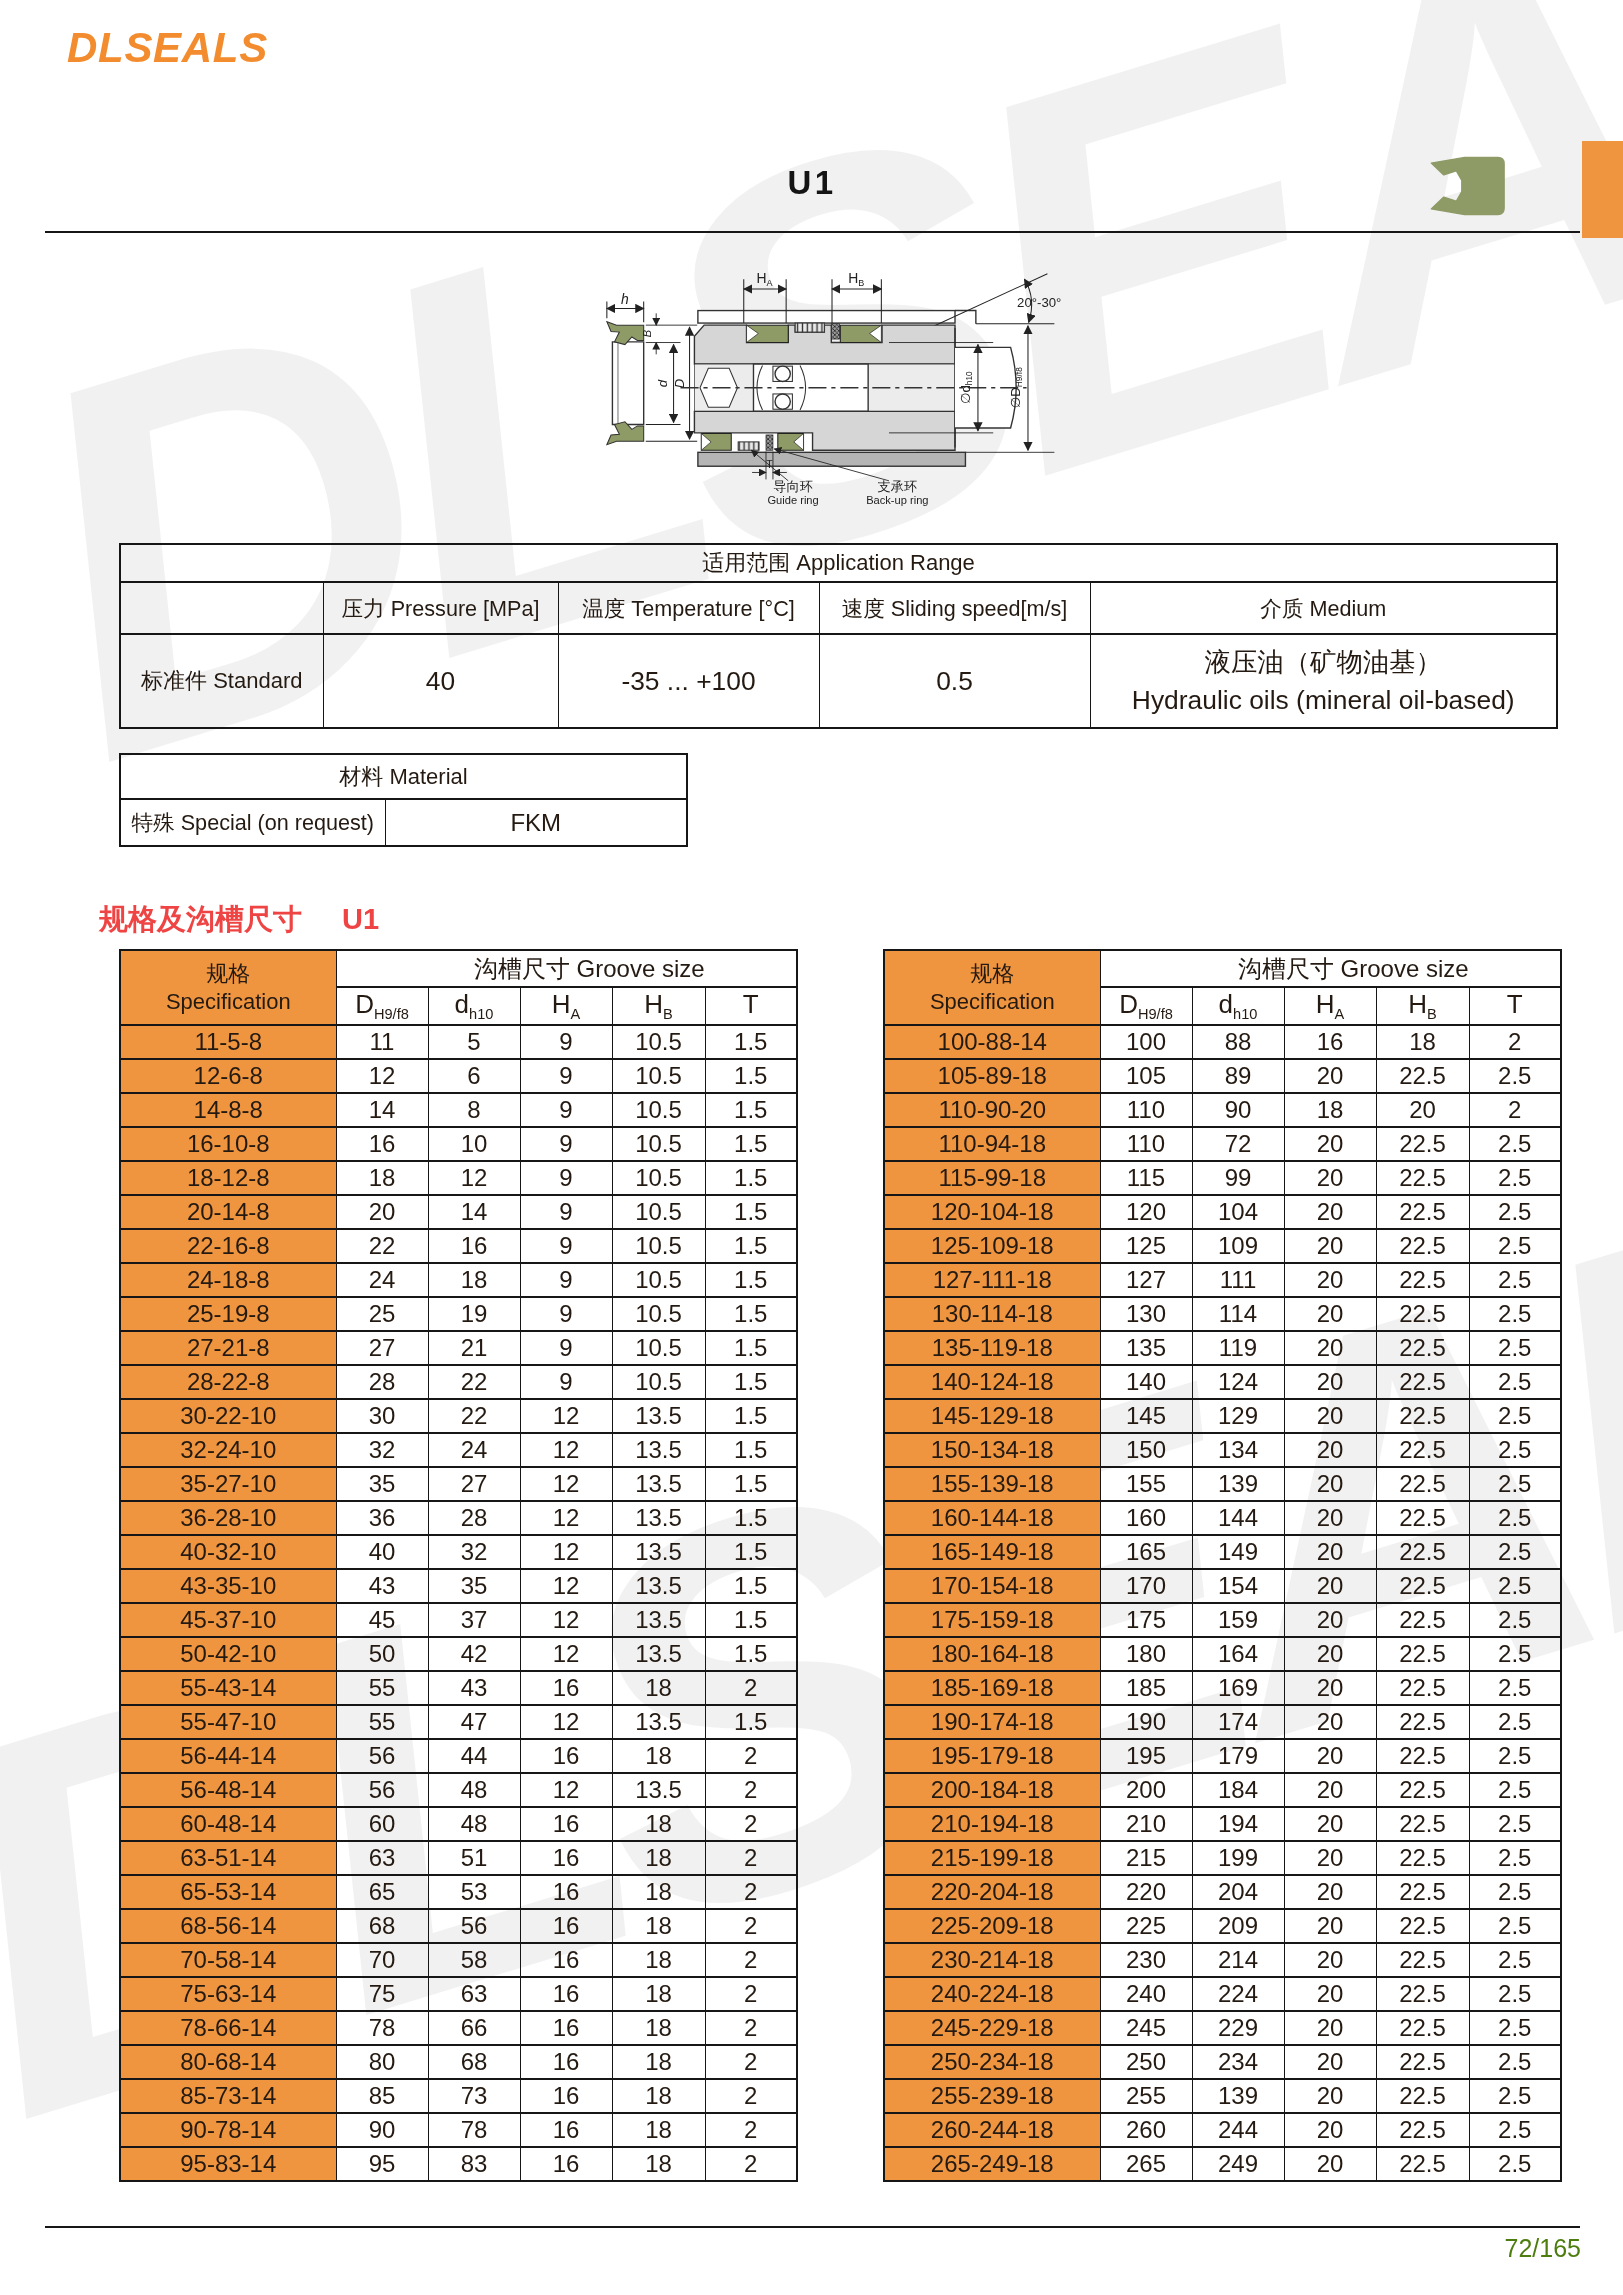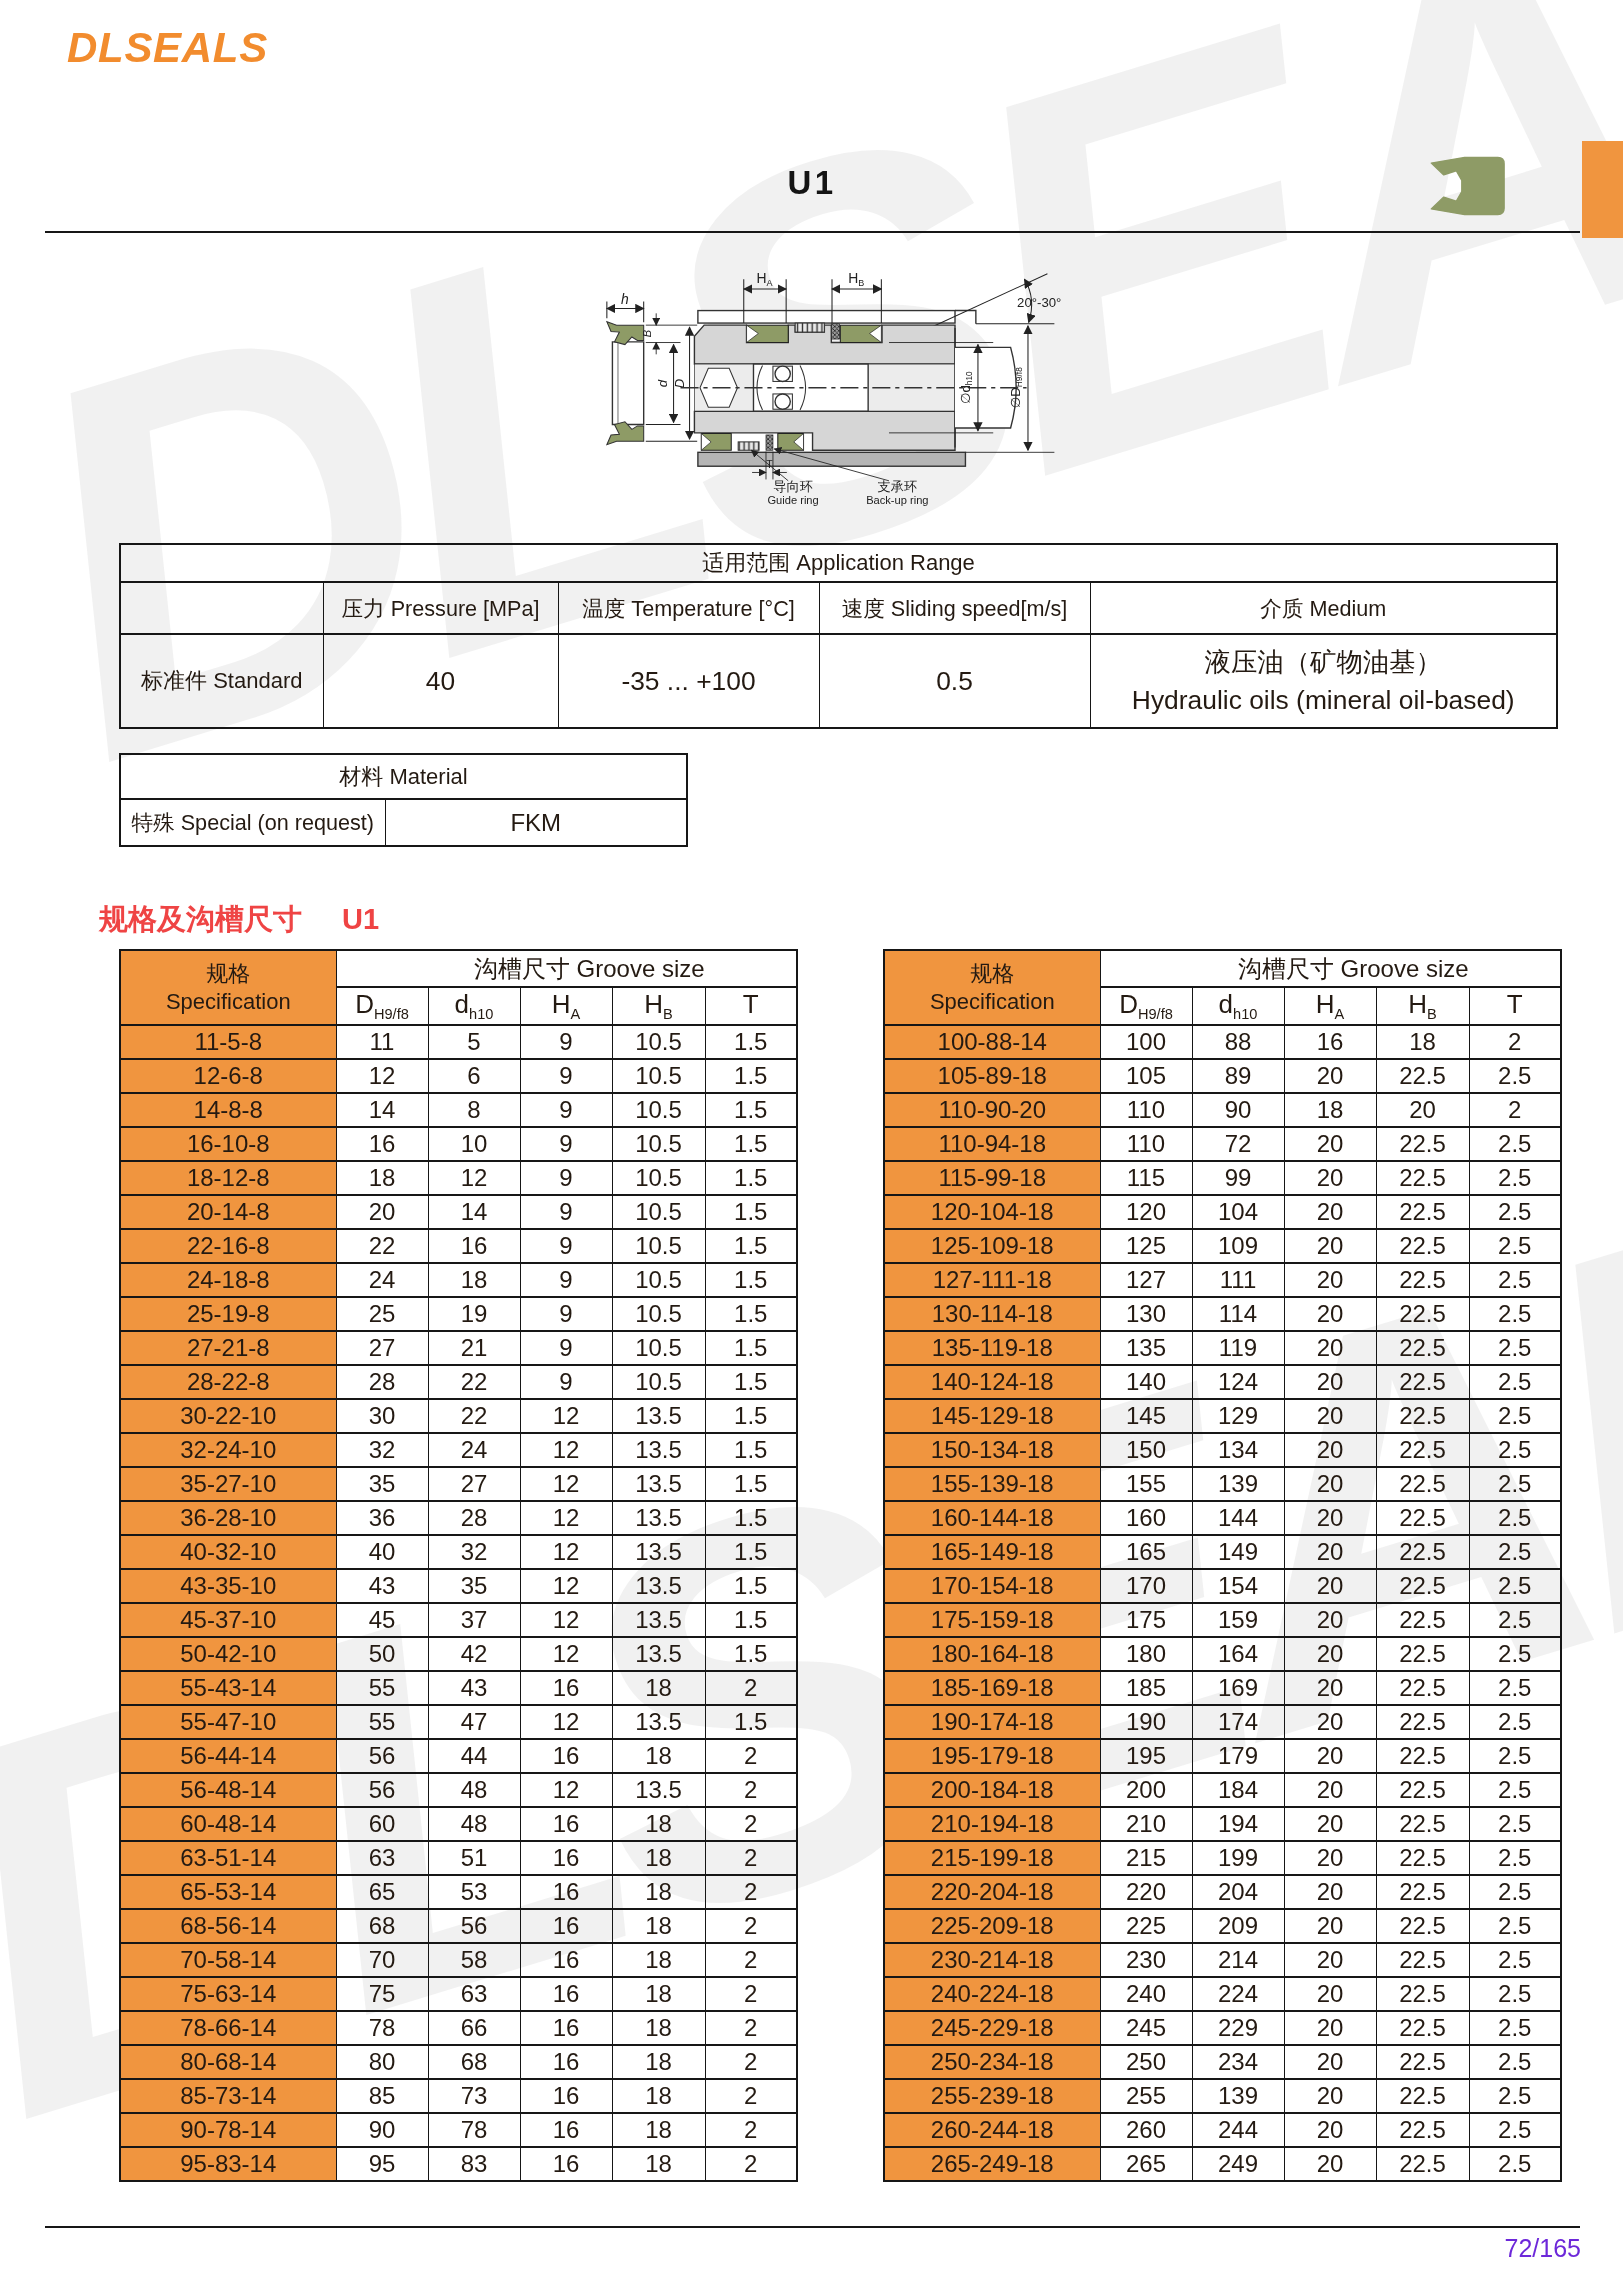--- a/index.html
+++ b/index.html
@@ -47,21 +47,21 @@
   .spec-left{left:99px;}
   .spec-right{left:863px;}
   .spec-table .gs{height:35px;font-size:24px;padding-left:46px;}
   .spec-table .sh{height:36px;font-size:26px;}
   .spec-table .sh sub{font-size:14.6px;}
   .spec-table td{height:32px;font-size:24px;}
   .oc{background:#F0953F;}
   .spec-head{font-size:22px;line-height:1.25;}
   
   .footer-rule{position:absolute;left:45px;top:2226px;width:1535px;border-top:2.8px solid #161616;z-index:1;}
-  .page-num{position:absolute;right:43px;top:2234px;font-size:25px;color:#6d28d9;z-index:1;}
+  .page-num{position:absolute;right:43px;top:2234px;font-size:25px;color:#4d7c0f;z-index:1;}
 </style>
 </head>
 <body>
 
 <div id="page">
 
   <div class="wm wm1">DLSEALS</div>
   <div class="wm wm2">DLSEALS</div>
 
   <div class="logo">DLSEALS</div>

